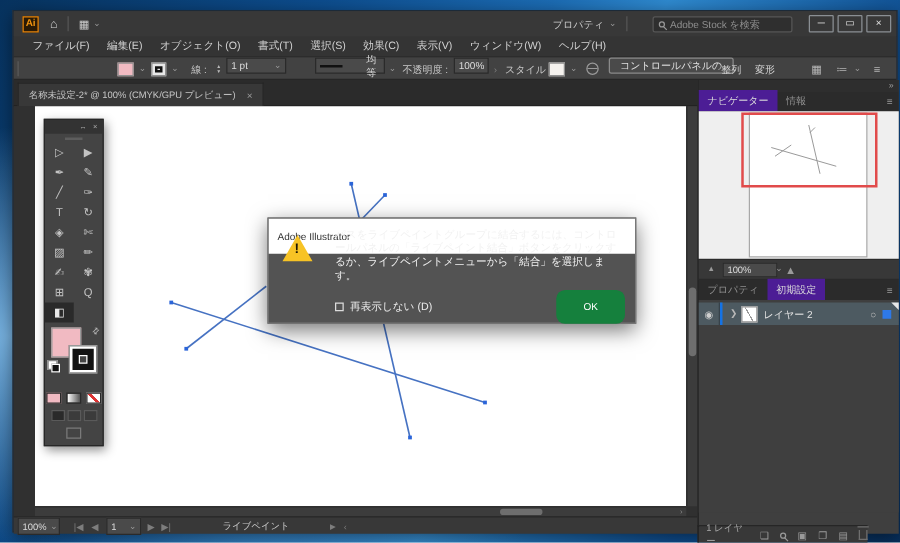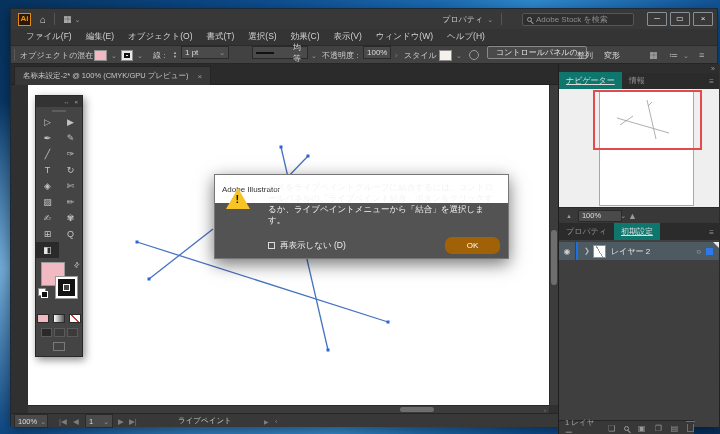--- a/index.html
+++ b/index.html
@@ -86,27 +86,27 @@
   .more-dots{text-align:center;color:#b5b5b5;font-size:8px;letter-spacing:1px;margin-top:3px;}
   
   .dialog{position:absolute;left:203px;top:165px;width:295px;height:85px;background:#535353;border:1px solid #777;box-shadow:0 5px 16px rgba(0,0,0,.55);z-index:50;}
   .dlg-title{height:28px;background:#fff;color:#333;font-size:8px;display:flex;align-items:center;padding-left:7px;}
   .warn{position:absolute;left:11px;top:13px;width:0;height:0;border-left:12px solid transparent;border-right:12px solid transparent;border-bottom:21px solid #f7c325;}
   .warn::after{content:'!';position:absolute;left:-2.5px;top:5px;color:#1c1503;font-weight:bold;font-size:11px;}
   .dlg-msg{position:absolute;left:53px;top:7px;width:233px;color:#f2f2f2;font-size:8.5px;line-height:11px;}
   .dlg-foot{position:absolute;left:53px;right:8px;bottom:6px;height:13px;display:flex;align-items:center;}
   .cbx{width:7px;height:7px;border:1px solid #dcdcdc;margin-right:5px;}
   .cbx-label{color:#eee;font-size:8.5px;}
-  .ok-btn{margin-left:auto;width:55px;height:17px;border-radius:7px;background:#a16207;color:#fff;font-size:8px;display:flex;align-items:center;justify-content:center;}
+  .ok-btn{margin-left:auto;width:55px;height:27px;border-radius:7px;background:#15803d;color:#fff;font-size:8px;display:flex;align-items:center;justify-content:center;}
   
   .rightcol{position:absolute;left:547px;top:55px;width:161px;height:363px;background:#3f3f3f;border-left:1px solid #1f1f1f;}
   .collapse-row{height:9px;background:#2e2e2e;color:#9a9a9a;font-size:7px;line-height:9px;text-align:right;padding-right:4px;}
   .ptabs{height:16px;background:#2b2b2b;display:flex;align-items:flex-end;color:#8f8f8f;font-size:8px;}
   .ptab{padding:3px 7px 3px;}
-  .ptab.active{background:#0f766e;color:#dcdcdc;text-decoration:underline;}
+  .ptab.active{background:#4c1d95;color:#dcdcdc;}
   .ptabs .ham{margin-left:auto;margin-right:5px;color:#9a9a9a;font-size:8px;line-height:14px;}
   .nav-preview{position:relative;height:118px;background:#efefef;overflow:hidden;}
   .nav-page{position:absolute;left:40px;top:1px;width:95px;height:116px;background:#fff;border:1px solid #a8a8a8;}
   .nav-view{position:absolute;left:34px;top:1px;width:109px;height:60px;border:2px solid #e14b4b;}
   .nav-zoom{height:17px;background:#383838;border-top:1px solid #2a2a2a;border-bottom:1px solid #2a2a2a;display:flex;align-items:center;padding:0 7px;gap:6px;color:#9a9a9a;}
   .mtn-s{font-size:6px;}.mtn-l{font-size:9px;}
   .nav-zoom .field{width:44px;height:12px;font-size:7.5px;justify-content:space-between;}
   .layers-body{position:relative;height:170px;background:#3f3f3f;}
   .layer-row{position:absolute;left:0;top:2px;right:0;height:18px;background:#4d5a61;display:flex;align-items:center;font-size:8px;color:#e3e3e3;}
   .eye{width:16px;text-align:center;color:#cfcfcf;font-size:8px;}
@@ -159,21 +159,20 @@
       <span class="menu-item">書式(T)</span>
       <span class="menu-item">選択(S)</span>
       <span class="menu-item">効果(C)</span>
       <span class="menu-item">表示(V)</span>
       <span class="menu-item">ウィンドウ(W)</span>
       <span class="menu-item">ヘルプ(H)</span>
     </div>
 
   <div class="controlbar">
     <span class="vline" style="left:3px"></span>
-    <span class="cb" style="left:9px">オブジェクトの混在</span>
     <span class="cb" style="left:83px">
         <span class="swatch" style="background:#f1bac2"></span>
       </span>
     <span class="cb chev" style="left:100px">⌄</span>
     <span class="cb" style="left:110px">
         <span class="stroke-sw"></span>
       </span>
     <span class="cb chev" style="left:126px">⌄</span>
     <span class="cb" style="left:142px">線 :</span>
     <span class="cb stepper" style="left:162px;top:5px">

